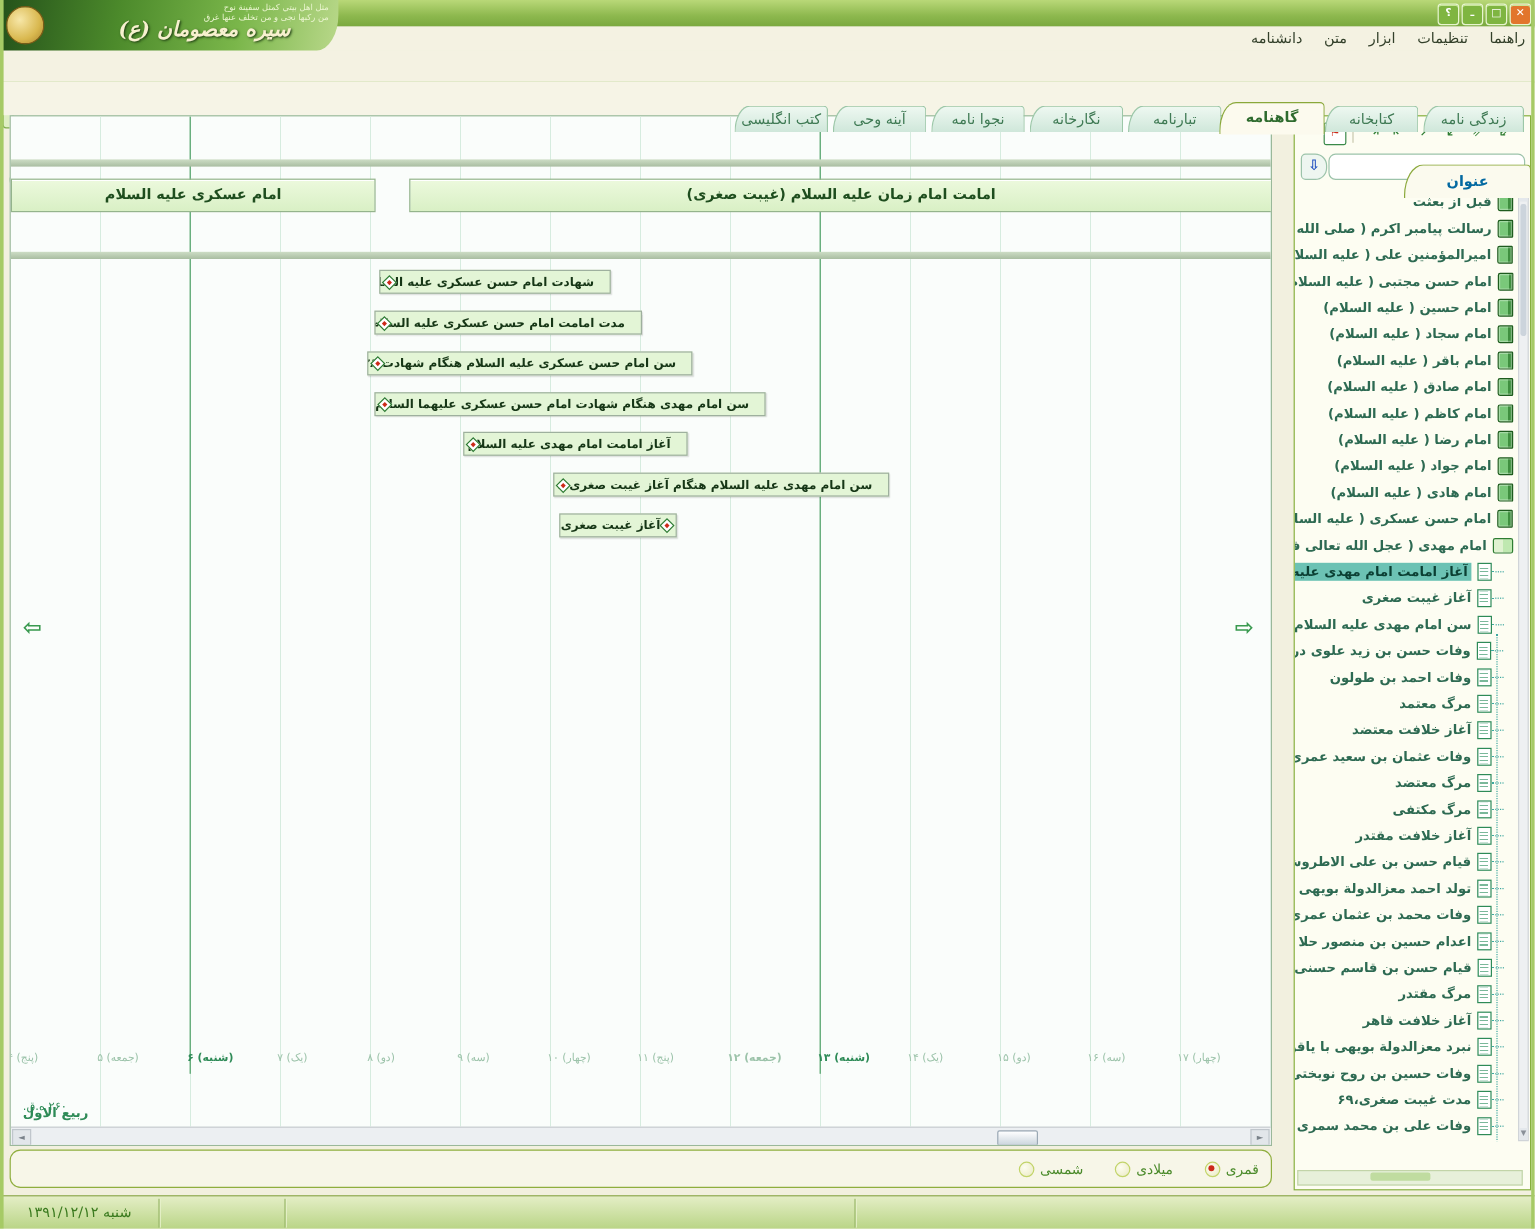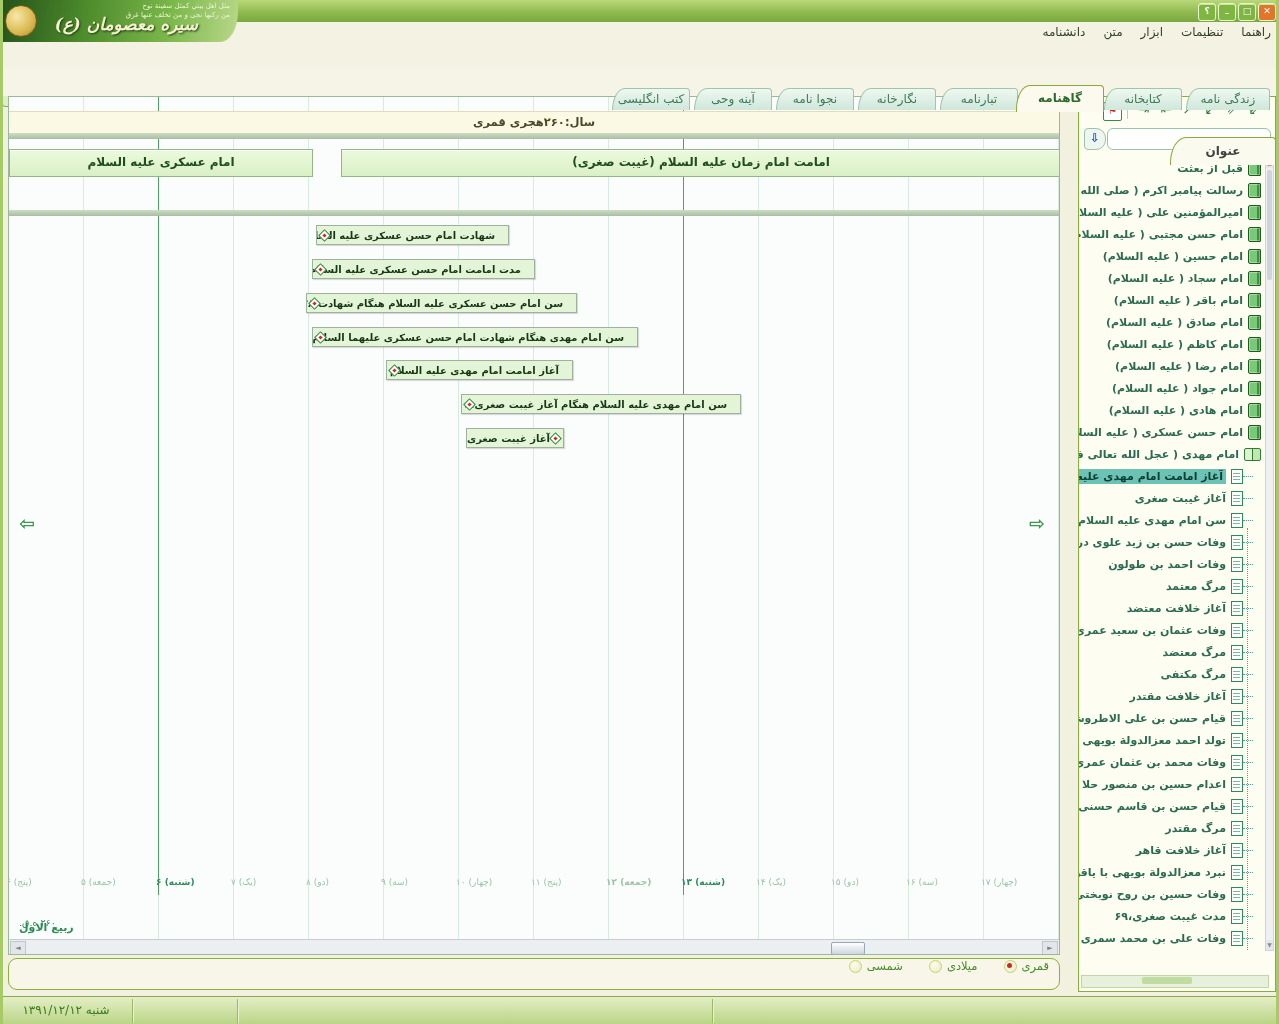--- a/index.html
+++ b/index.html
@@ -5,21 +5,21 @@
   html,body{margin:0;padding:0;background:#e8e6d4;}
   #app{position:relative;width:1279px;height:1024px;overflow:hidden;background:#f2f0df;
        font-family:"DejaVu Sans",sans-serif;direction:rtl;}
   
   .side-frame{position:absolute;top:0;bottom:0;width:3px;background:#a6ca66;z-index:60;}
   
   #titlebar{position:absolute;left:0;top:0;width:1279px;height:22px;
     background:linear-gradient(#b9d878,#8db84e 60%,#7aa93f);border-bottom:1px solid #6f9a38;}
   #banner{position:absolute;left:0;top:0;width:238px;height:42px;z-index:55;
     background:linear-gradient(100deg,#24511a,#4c8a2b 35%,#7ab64a 70%,#b9d88a);
-    border-bottom-right-radius:18px 30px;overflow:hidden;}
+    border-bottom-right-radius:18px 30px;overflow:hidden;padding-left:44px;}
   #banner .hadith{position:absolute;right:8px;top:2px;font-size:7px;line-height:9px;color:#eaf5cf;text-align:right;}
   #banner .calligraphy{position:absolute;right:40px;top:14px;font-family:"DejaVu Serif",serif;
     font-style:italic;font-weight:bold;font-size:17px;color:#f7f0cf;text-shadow:1px 1px 2px #1e3d12;}
   #banner .roundel{position:absolute;left:5px;top:5px;width:30px;height:30px;border-radius:50%;
     background:radial-gradient(circle at 35% 35%,#f7e7a8,#d9b84f 60%,#a9842b);border:1px solid #7a5c18;}
   #win-buttons{position:absolute;right:3px;top:3px;display:flex;flex-direction:row;gap:2px;direction:ltr;z-index:56;}
   .winbtn{width:16px;height:16px;border-radius:3px;border:1px solid #e8f5d0;background:#7fb541;
     color:#fff;font-size:9px;font-weight:bold;text-align:center;line-height:15px;box-shadow:inset 0 1px 0 #c9e69a;}
   .winbtn.close{background:#e2752c;}
   
@@ -66,21 +66,21 @@
     color:#3a8a4a;font-size:9px;line-height:11px;text-align:center;background:#f4faf2;}
   #ztrack{position:absolute;left:16px;top:9px;width:56px;height:2px;background:#3a8a4a;}
   #zhandle{position:absolute;left:60px;top:2px;width:8px;height:14px;border:1px solid #3a8a4a;border-radius:4px;
     background:linear-gradient(#ffffff,#cfe5c8);}
   #zredo{position:absolute;left:92px;top:0;font-size:14px;color:#3a8a4a;}
   
   .subtab{position:absolute;border:1px solid #9cc7a8;border-bottom:none;background:linear-gradient(#eef8f1,#cfe7da);
     color:#3f7a54;font-size:12px;text-align:center;white-space:nowrap;border-radius:16px 4px 0 0 / 26px 4px 0 0;direction:rtl;}
   #subtab-fehrest{left:1078px;top:72px;width:90px;height:23px;line-height:23px;}
   #subtab-onvan{left:1170px;top:69px;width:104px;height:27px;line-height:26px;background:#fbfaee;
-    border-color:#8aa83a;color:#404040;font-weight:bold;z-index:3;}
+    border-color:#8aa83a;color:#0369a1;font-weight:bold;z-index:3;}
   
   #tl{position:absolute;left:8px;top:96px;width:1052px;height:859px;background:#fafdfb;
     border:1px solid #9ab89a;box-sizing:border-box;overflow:hidden;}
   #tl-grid{position:absolute;left:0;top:0;width:100%;height:842px;
     background:repeating-linear-gradient(to right,transparent 0 74px,#d6ecdf 74px 75px);}
   .darkline{position:absolute;top:0;height:798px;width:1px;background:#4fa066;}
   .band{position:absolute;left:0;right:0;background:#fbf8e3;border-top:1px solid #e4dcb4;border-bottom:1px solid #e4dcb4;
     text-align:center;font-size:11.5px;font-weight:bold;color:#4a4a28;}
   .divider{position:absolute;left:0;right:0;height:6px;background:linear-gradient(#cdddc5,#a9bda1);}
   .spanbar{position:absolute;top:52px;height:26px;background:linear-gradient(#ecf9dd,#d9f0c5);
@@ -99,21 +99,21 @@
   #month-label{position:absolute;left:10px;top:824px;font-size:11px;font-weight:bold;color:#2e8b57;direction:rtl;}
   #year-label{position:absolute;left:10px;top:820px;font-size:9.5px;color:#2e8b57;direction:rtl;}
   #hscroll{position:absolute;left:0;right:0;top:842px;height:15px;background:#eceff2;border-top:1px solid #c8ccd0;direction:ltr;}
   .sbtn{position:absolute;top:1px;width:14px;height:12px;font-size:7px;color:#7a828a;text-align:center;line-height:12px;
     background:#e2e6ea;border:1px solid #c0c6cc;}
   #hthumb{position:absolute;left:822px;top:2px;width:32px;height:11px;border:1px solid #9aa8b4;border-radius:2px;
     background:linear-gradient(#ffffff,#ccd6de);}
   
   #calbar{position:absolute;left:8px;top:958px;width:1052px;height:32px;border:1.5px solid #8fae3e;border-radius:9px;
     background:#f7f6e8;box-sizing:border-box;}
-  #cal-options{position:absolute;right:10px;top:0;height:100%;display:flex;direction:ltr;gap:26px;align-items:flex-start;padding-left:10px;}
+  #cal-options{position:absolute;right:10px;top:0;height:100%;display:flex;direction:ltr;gap:26px;align-items:center;padding-left:10px;}
   .radio-group{display:flex;direction:ltr;gap:5px;align-items:center;}
   .radio{position:relative;width:11px;height:11px;border:1.5px solid #c2d46a;border-radius:50%;
     background:radial-gradient(circle at 35% 35%,#fdfdf0,#e9e9c2);}
   .radio.on i{position:absolute;left:2.5px;top:2.5px;width:5px;height:5px;border-radius:50%;background:#cc2a1a;}
   .rlabel{font-size:11.5px;color:#4a8a2a;}
   
   #sb{position:absolute;left:1078px;top:96px;width:198px;height:896px;background:#fdfdf2;
     border:1px solid #86ae3c;box-sizing:border-box;overflow:hidden;}
   #sb-toolbar{position:absolute;left:0;top:3px;width:100%;height:24px;direction:ltr;}
   #sb-flag{position:absolute;left:24px;top:2px;width:17px;height:17px;border:1px solid #3a8a4a;border-radius:2px;
@@ -236,21 +236,20 @@
     </div>
     <div id="subtab-fehrest" class="subtab">فهرست</div>
     <div id="subtab-onvan" class="subtab">عنوان</div>
   </div>
 
   <div id="tl">
     <div id="tl-grid"></div>
     <div class="darkline" style="left:149px"></div>
     <div class="darkline" style="left:674px"></div>
 
-    <div class="band" style="top:14px;height:21px;line-height:21px">سال:۲۶۰هجری قمری</div>
     <div class="divider" style="top:36px"></div>
     <div id="spanbars">
         <div class="spanbar" style="left: 332px; width: 718px;">امامت امام زمان علیه السلام (غیبت صغری)</div>
         <div class="spanbar" style="left: 0px; width: 302px;">امام عسکری علیه السلام</div>
       </div>
     <div class="divider" style="top:113px"></div>
 
     <div id="events">
         <div class="event" style="left: 307px; top: 128px; width: 193px;"><span class="marker left">
             <i></i>

